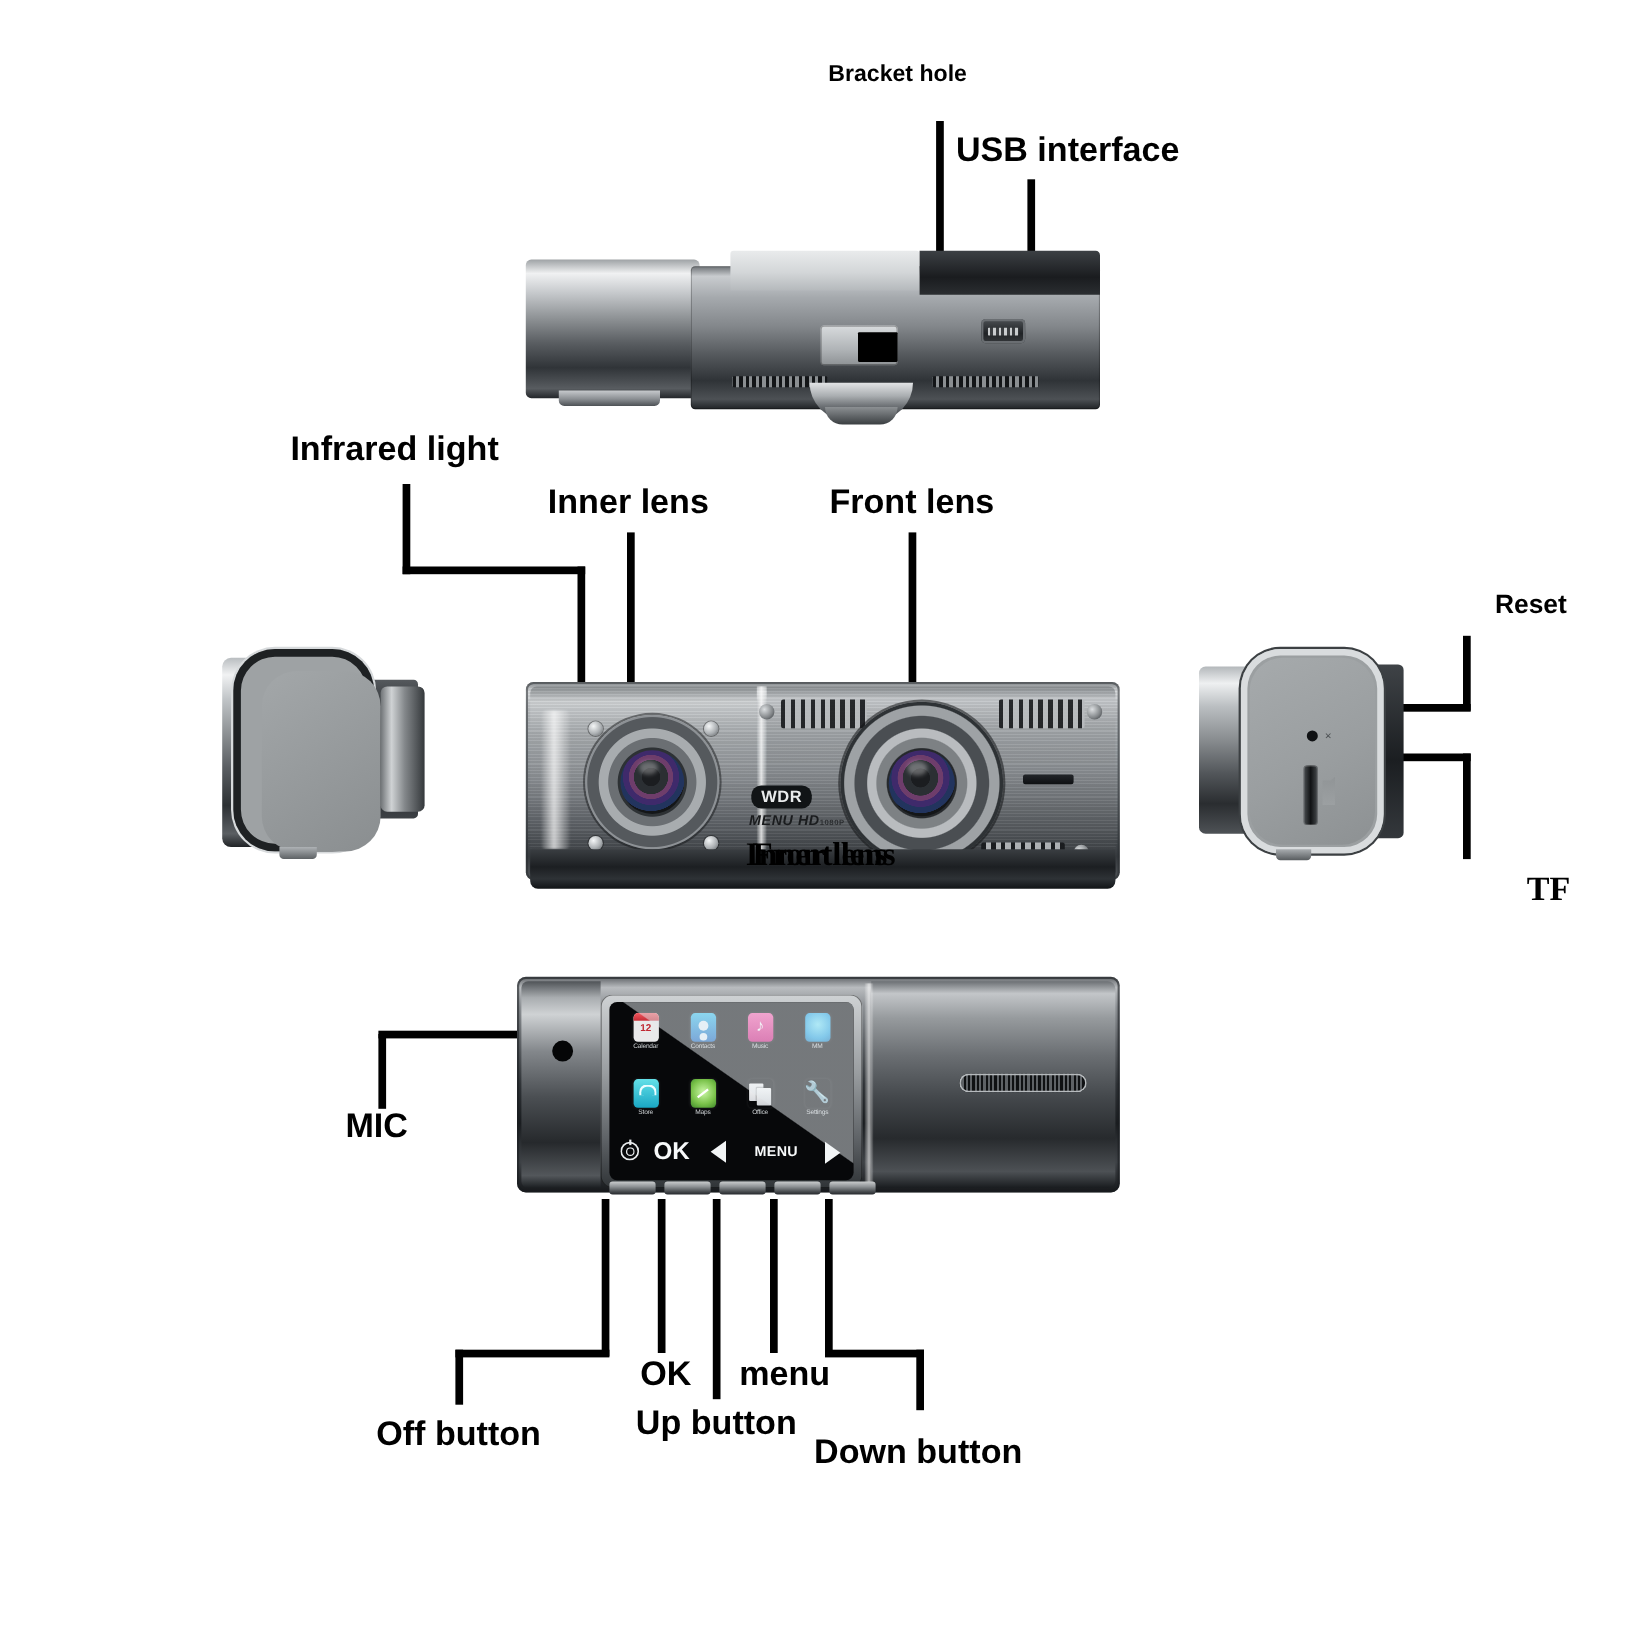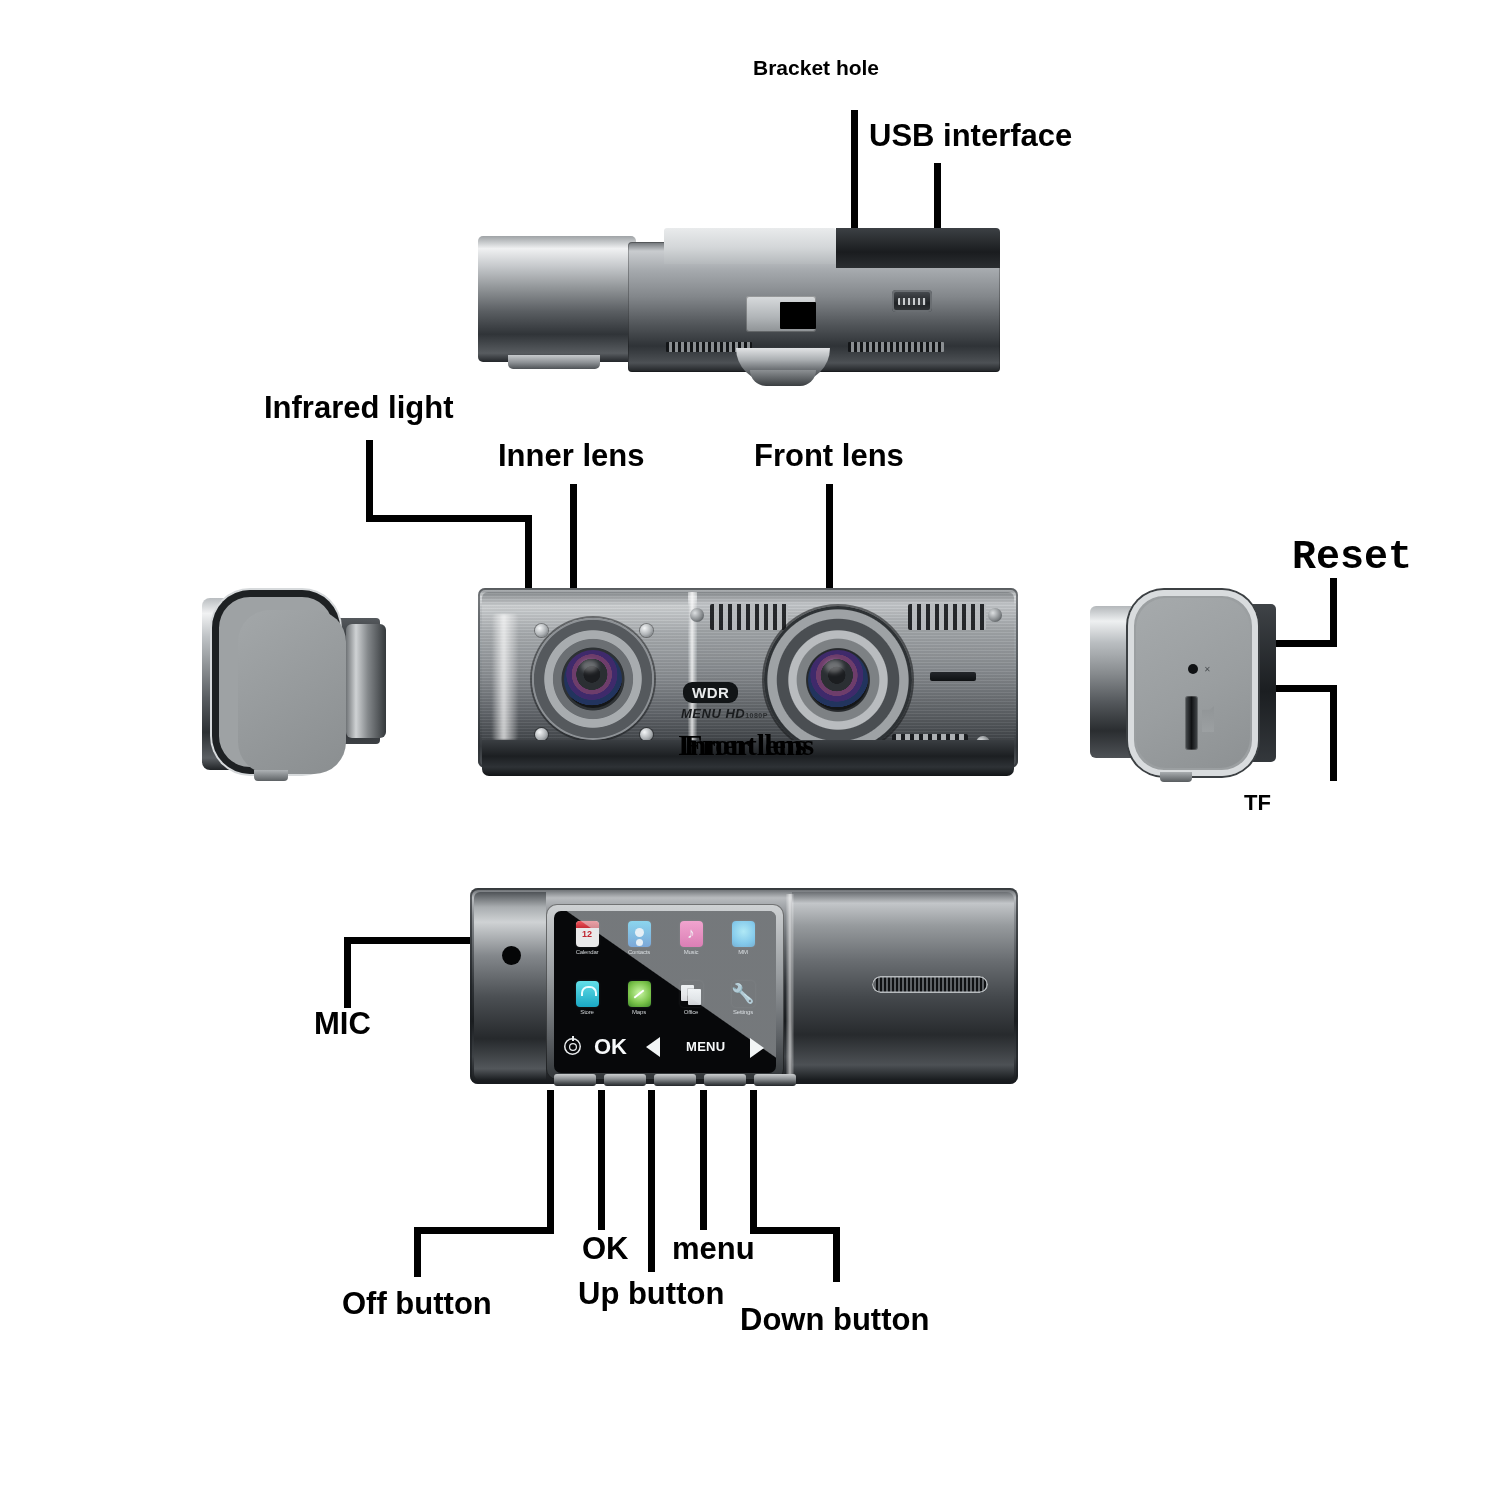--- a/index.html
+++ b/index.html
@@ -109,21 +109,21 @@
   .lv-screw{position:absolute;width:10px;height:10px;border-radius:50%;
     background:radial-gradient(circle at 35% 35%,#e6e8ea,#8b8f92 60%,#3c4043);}
   #lv-screw-a{left:136px;top:52px;}
   #lv-screw-b{left:136px;top:140px;}
   #lv-foot{
     position:absolute;left:58px;top:190px;width:34px;height:11px;border-radius:0 0 4px 4px;
     background:linear-gradient(180deg,#aeb2b5,#5d6164);
   }
 
   
-  #front-view{left:478px;top:588px;width:532px;height:192px;}
+  #front-view{left:478px;top:620px;width:532px;height:192px;}
   #fv-body{
     position:absolute;left:0;top:0;width:540px;height:180px;border-radius:7px;
     background:linear-gradient(180deg,#8f9396 0%,#d6d9db 5%,#b4b8bb 16%,#9aa0a4 34%,
       #7c8185 54%,#5a5f63 72%,#35393d 88%,#52565a 100%);
     box-shadow:inset 0 0 0 2px rgba(40,44,48,.55);
   }
   #fv-botbar{
     position:absolute;left:4px;top:152px;width:532px;height:36px;border-radius:0 0 7px 7px;
     background:linear-gradient(180deg,#3a3e42 0%,#1c1f22 45%,#2e3236 75%,#111416 100%);
   }
@@ -466,25 +466,25 @@
     <div id="fv-botbar"></div>
 
     <div id="fv-wdr">WDR</div>
     <div id="fv-fullhd">
       <span>MENU HD</span><span class="tiny">1080P</span>
     </div>
     <div class="fv-overlap" id="fv-ov-b">Inner lens</div>
     <div class="fv-overlap" id="fv-ov-a">Front lens</div>
   </div>
 
-  <div class="lbl" id="label-reset" style="left:1292px;top:538px;font-size:40px;font-family:Liberation Mono, monospace;">Reset</div>
+  <div class="lbl" id="label-reset" style="left:1359px;top:538px;font-size:24px;">Reset</div>
   <div class="ln v" style="left:1330px;top:578px;height:68px;"></div>
   <div class="ln h" style="left:1228px;top:640px;width:109px;"></div>
 
-  <div class="lbl" id="label-tf" style="left:1244px;top:792px;font-size:22px;">TF</div>
+  <div class="lbl" id="label-tf" style="left:1388px;top:792px;font-size:31px;font-family:Liberation Serif, serif;">TF</div>
   <div class="ln h" style="left:1222px;top:685px;width:115px;"></div>
   <div class="ln v" style="left:1330px;top:685px;height:96px;"></div>
 
   <div class="dev" id="right-view">
     <div id="rv-barrelback"></div>
     <div id="rv-right-edge"></div>
     <div id="rv-body"></div>
     <div id="rv-face"></div>
     <div id="rv-reset-hole"></div>
     <div id="rv-reset-mark">✕</div>

